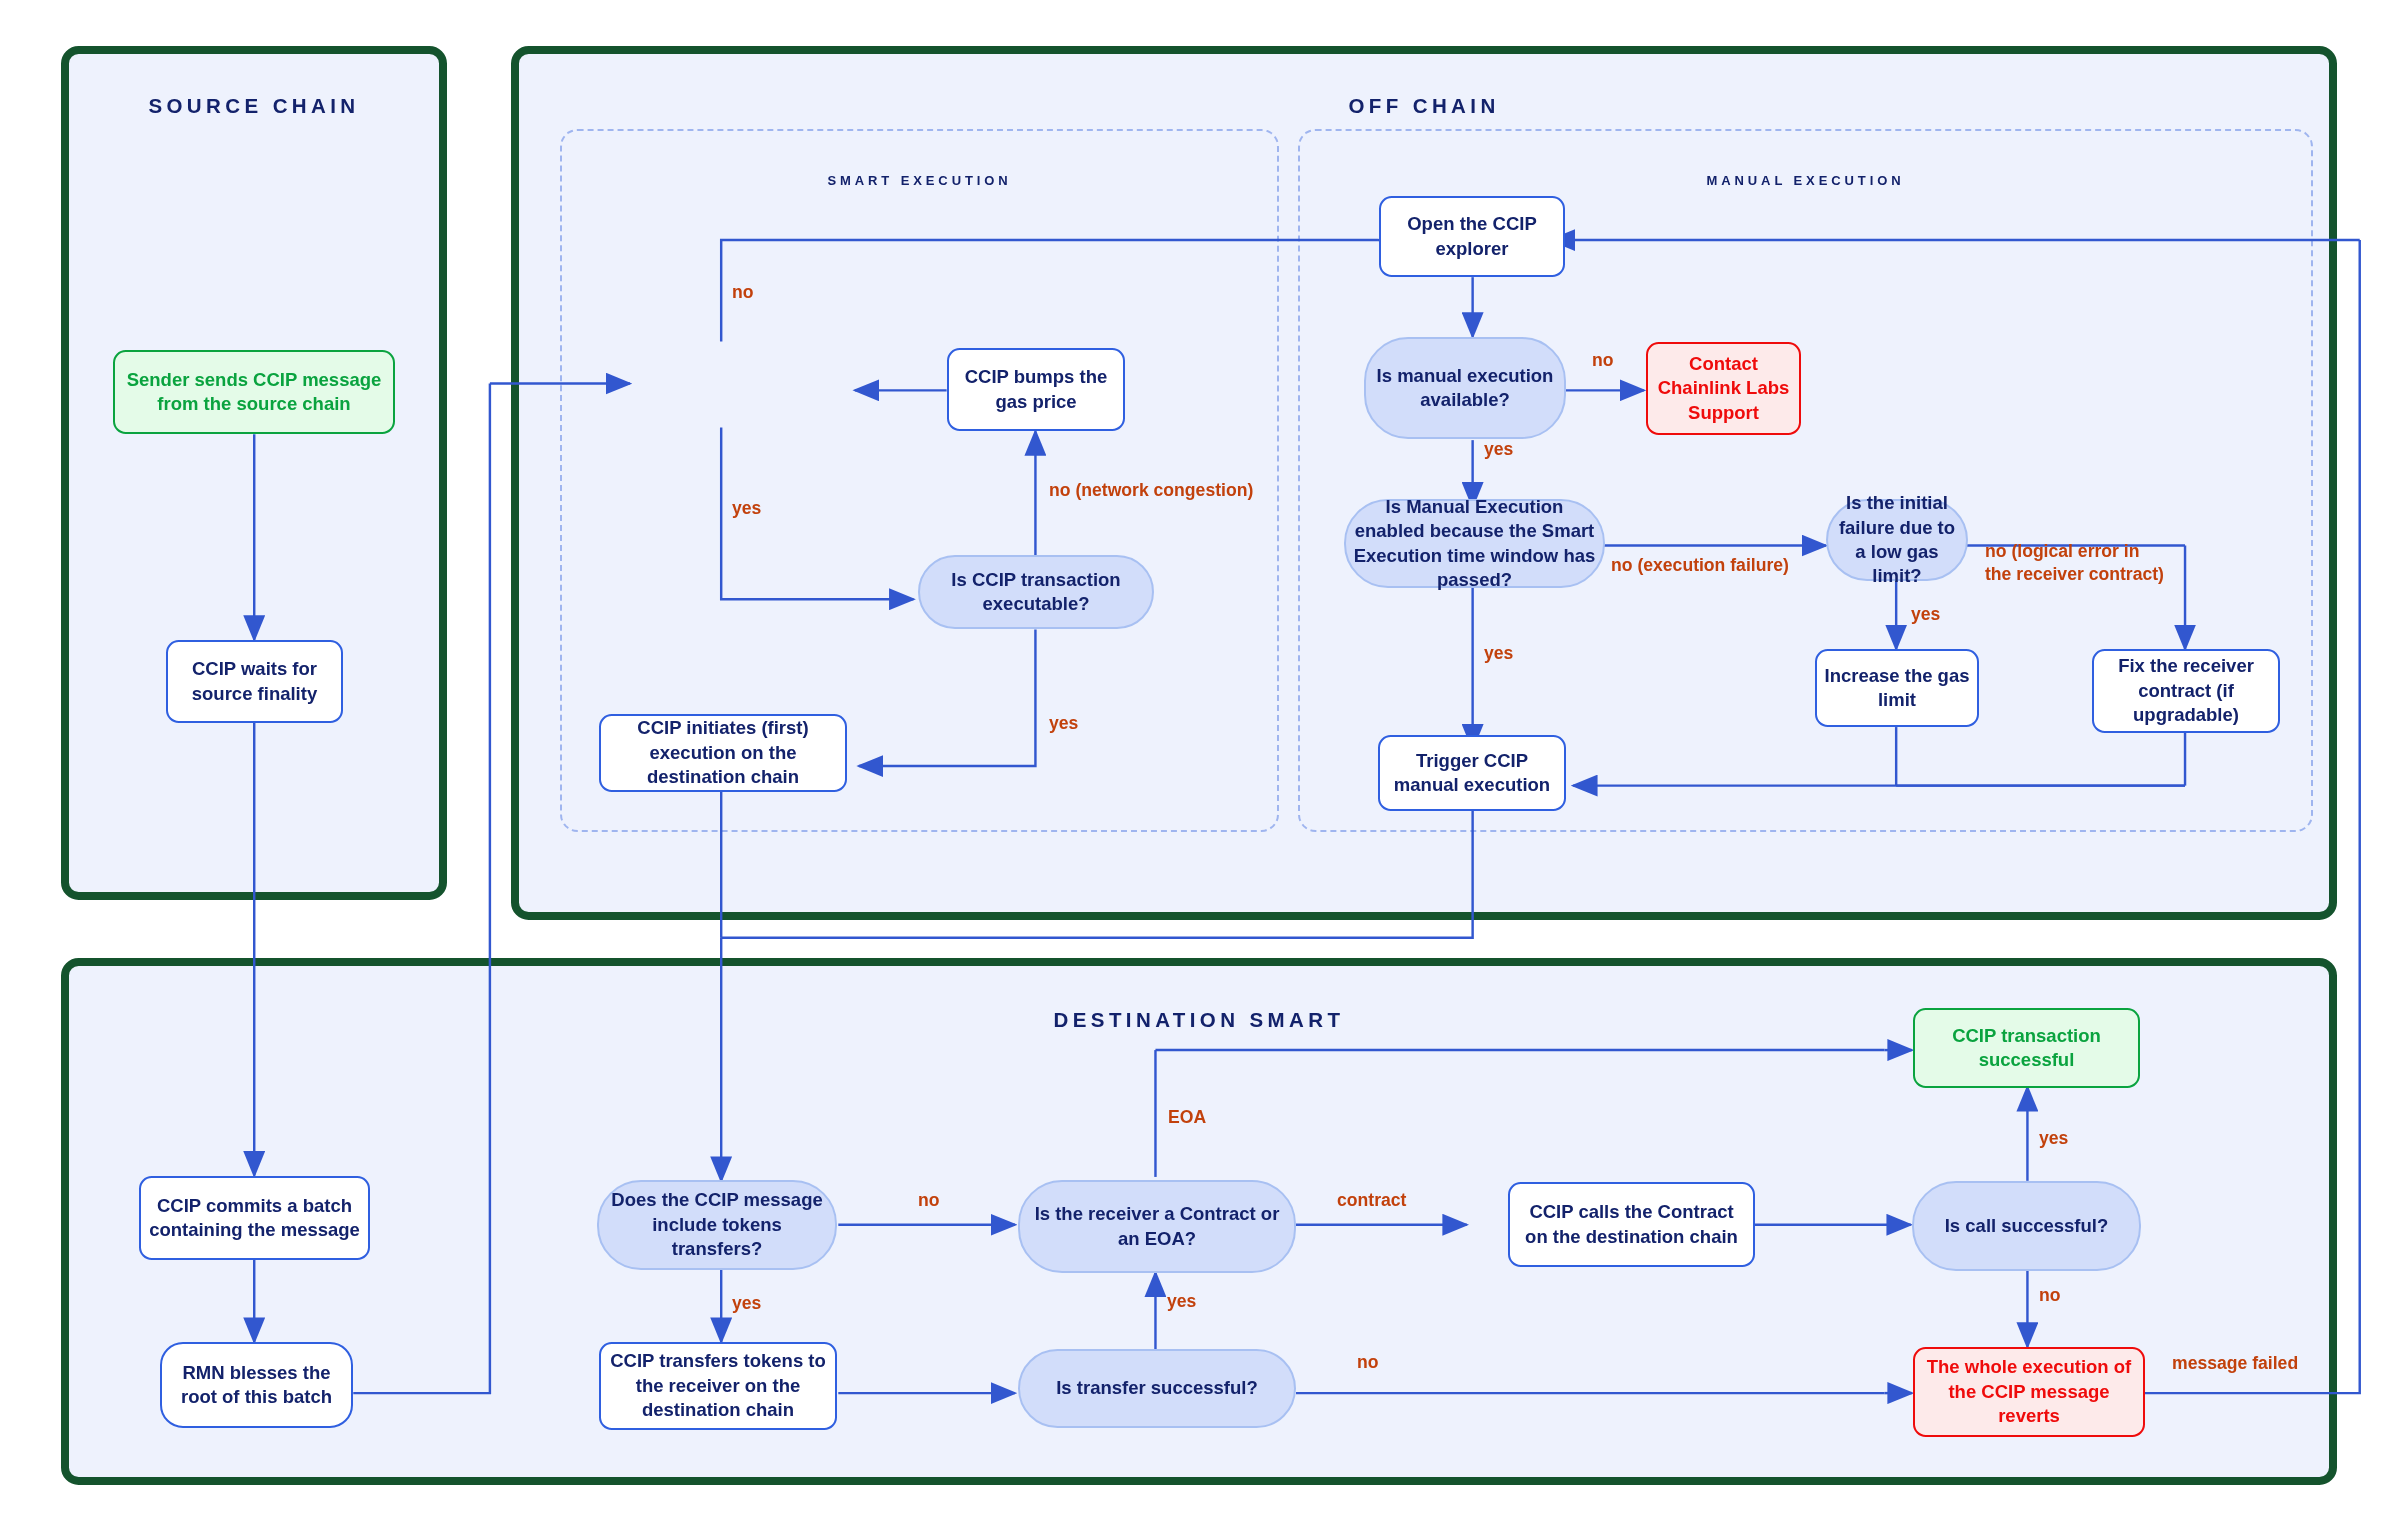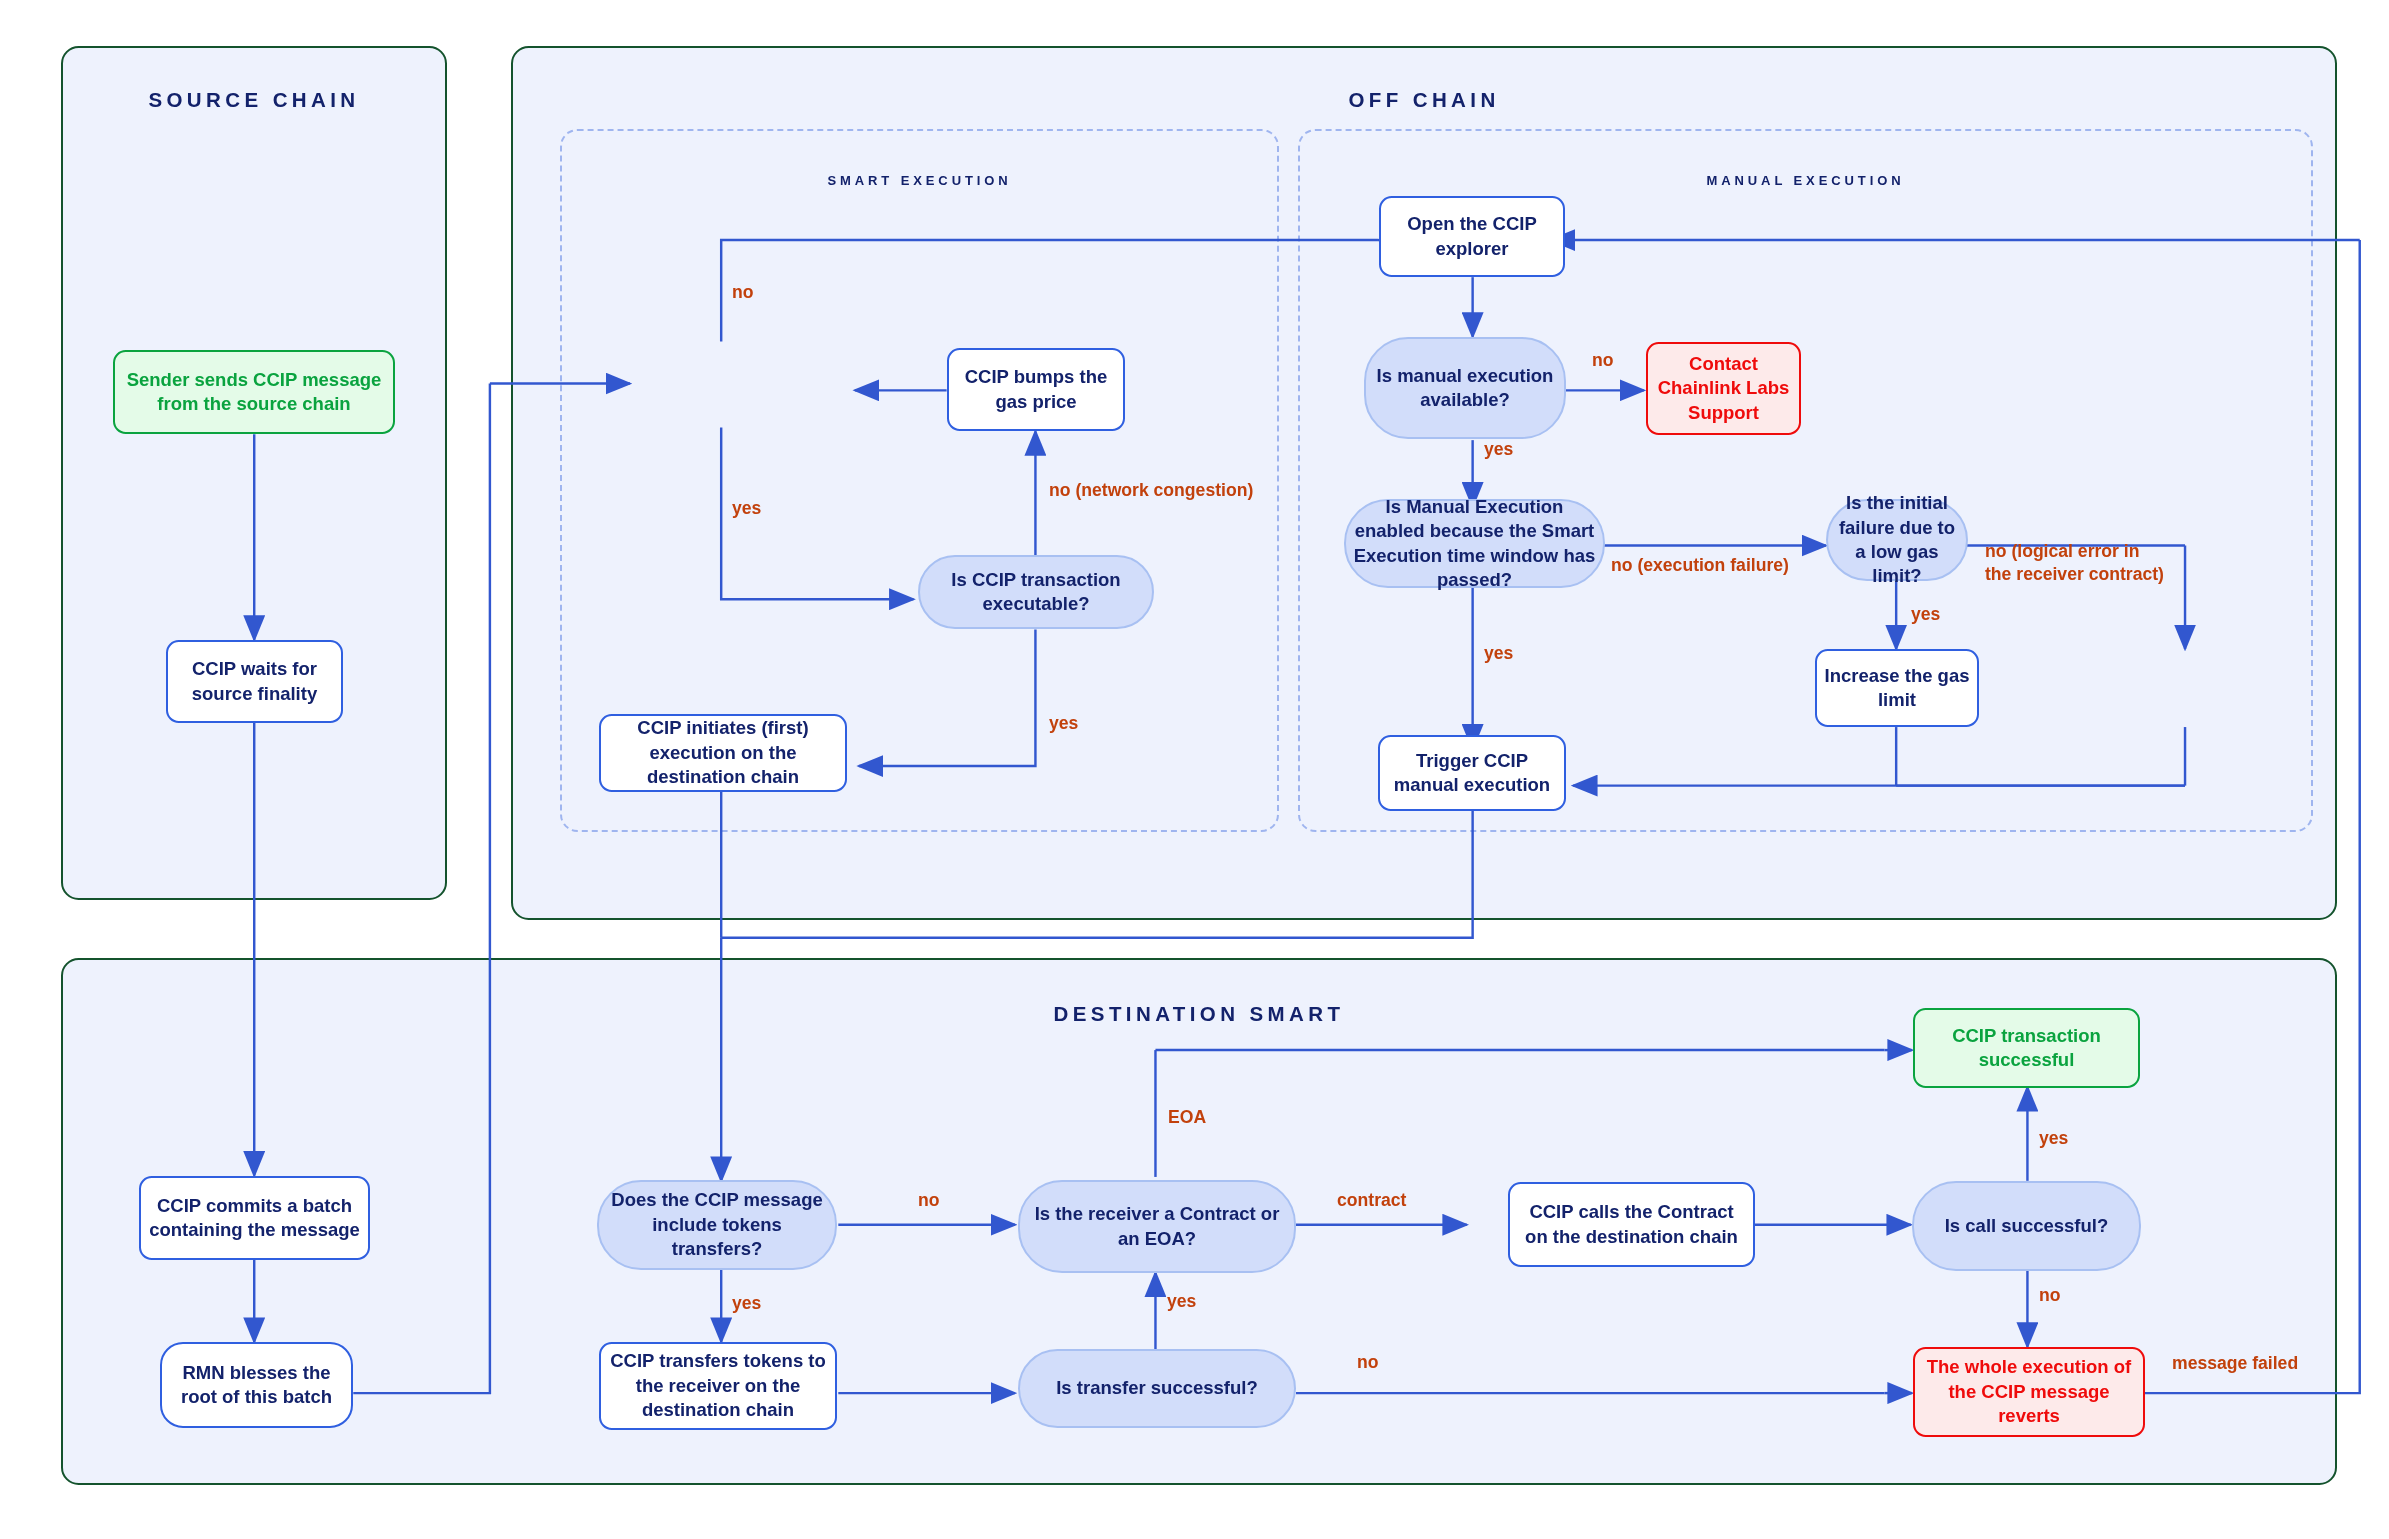--- a/index.html
+++ b/index.html
@@ -1,21 +1,21 @@
 <!DOCTYPE html>
 <html style="font-size:7.8px"><head>
 <meta charset="utf-8">
 <style>
   html,body{margin:0;padding:0;background:#ffffff;}
   body{font-family:"Liberation Sans", sans-serif;}
   #stage{position:relative;width:2389px;height:1539px;background:#ffffff;overflow:hidden;}
   svg#wires{position:absolute;left:0;top:0;width:2389px;height:1539px;pointer-events:none;}
 
   
-  .group{position:absolute;background:#eef2fd;border:2px solid #14532d;border-radius:17.6px;box-sizing:border-box;}
+  .group{position:absolute;background:#eef2fd;border:8px solid #14532d;border-radius:17.6px;box-sizing:border-box;}
   .group-title{position:absolute;width:100%;text-align:center;color:#13226b;font-weight:700;font-size:20.5px;letter-spacing:4.4px;}
   .subgroup{position:absolute;background:transparent;border:2px dashed #9fb5ef;border-radius:17.6px;box-sizing:border-box;}
   .subgroup-title{position:absolute;width:100%;text-align:center;color:#13226b;font-weight:700;font-size:13px;letter-spacing:3.9px;}
 
   
   .node{position:absolute;box-sizing:border-box;display:flex;align-items:center;justify-content:center;text-align:center;
         font-weight:700;line-height:1.32;padding:2.9px 6.8px;}
   .proc{background:#ffffff;border:2.4px solid #2f5fe0;border-radius:12.7px;color:#13226b;font-size:18.5px;}
   .dec{background:#d2ddfa;border:2.4px solid #a8c0f2;border-radius:44px;color:#13226b;font-size:18.5px;}
   .ok{background:#e4fbe8;border:2.9px solid #0aa33f;border-radius:12.7px;color:#0aa33f;font-size:18.5px;}
@@ -189,20 +189,23 @@
     <span>Contact Chainlink Labs Support</span>
   </div>
   <div class="node dec" style="left:1344px;top:499px;width:261px;height:89px;">
     <span>Is Manual Execution enabled because the Smart Execution time window has passed?</span>
   </div>
   <div class="node dec" style="left:1826px;top:499px;width:142px;height:82px;">
     <span>Is the initial failure due to a low gas limit?</span>
   </div>
   <div class="node proc" style="left:1815px;top:649px;width:164px;height:78px;">
     <span>Increase the gas limit</span>
+  </div>
+  <div class="node proc" style="left:2092px;top:649px;width:188px;height:84px;">
+    <span>Fix the receiver contract (if upgradable)</span>
   </div>
   <div class="node proc" style="left:1378px;top:735px;width:188px;height:76px;">
     <span>Trigger CCIP manual execution</span>
   </div>
 
   <div class="node dec" style="left:597px;top:1180px;width:240px;height:90px;">
     <span>Does the CCIP message include tokens transfers?</span>
   </div>
   <div class="node proc" style="left:599px;top:1342px;width:238px;height:88px;">
     <span>CCIP transfers tokens to the receiver on the destination chain</span>

